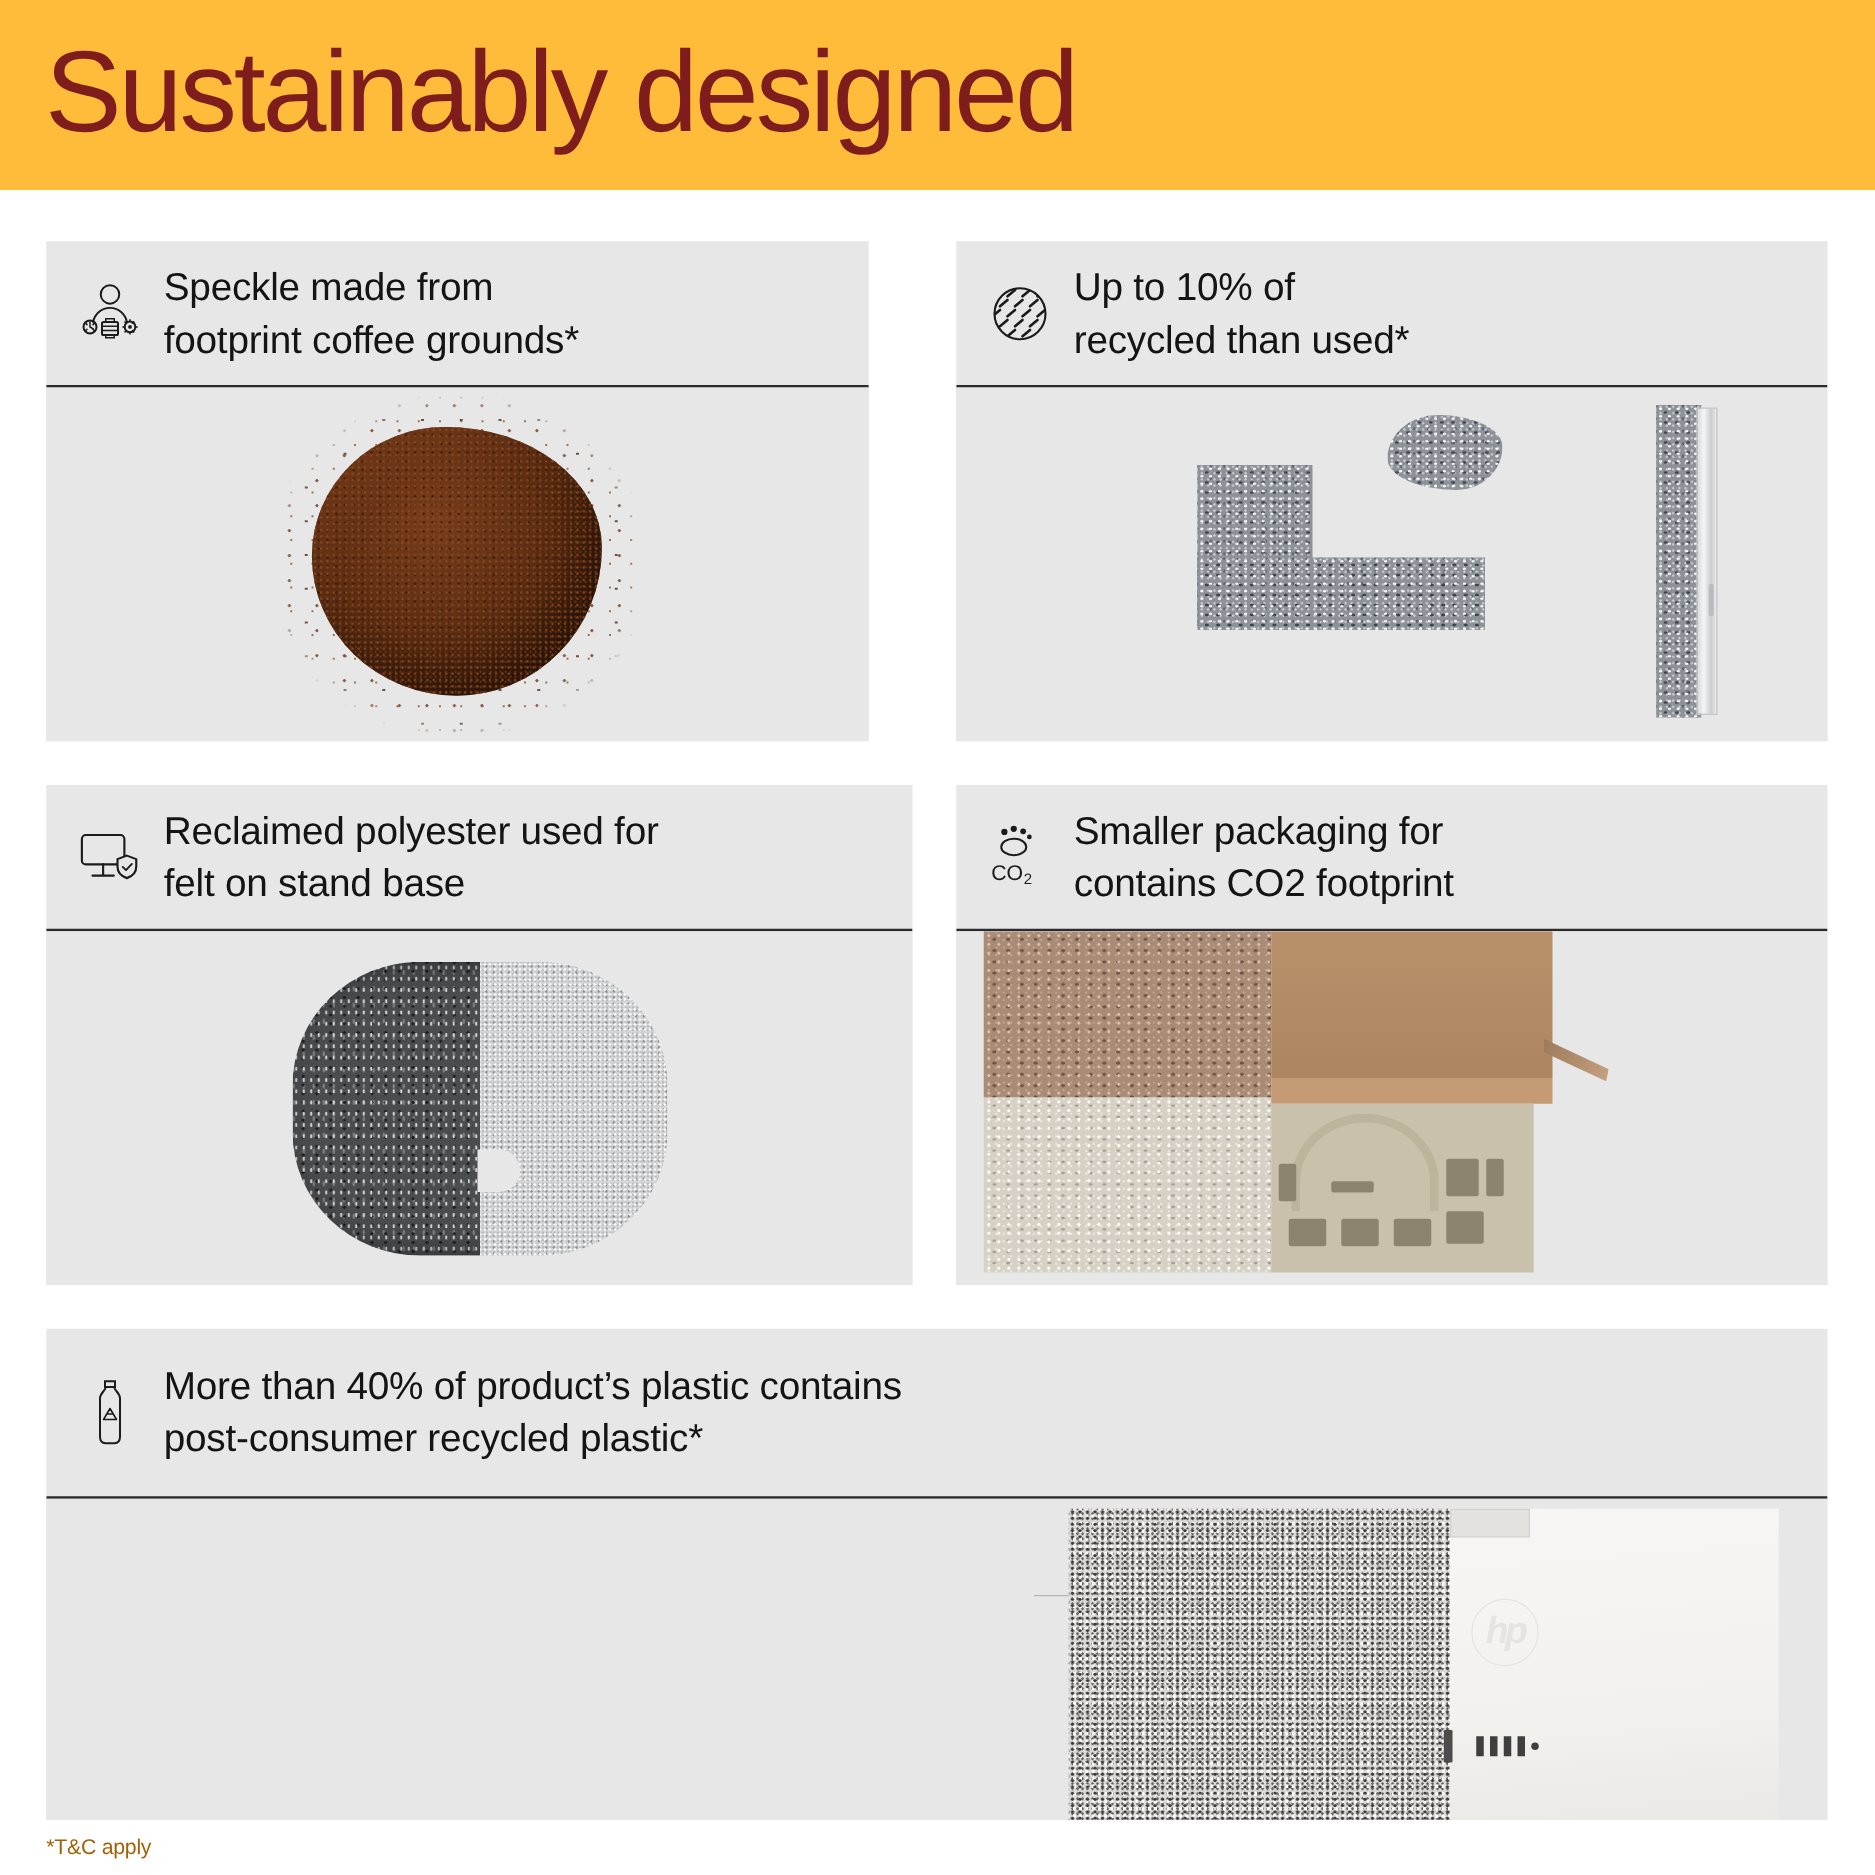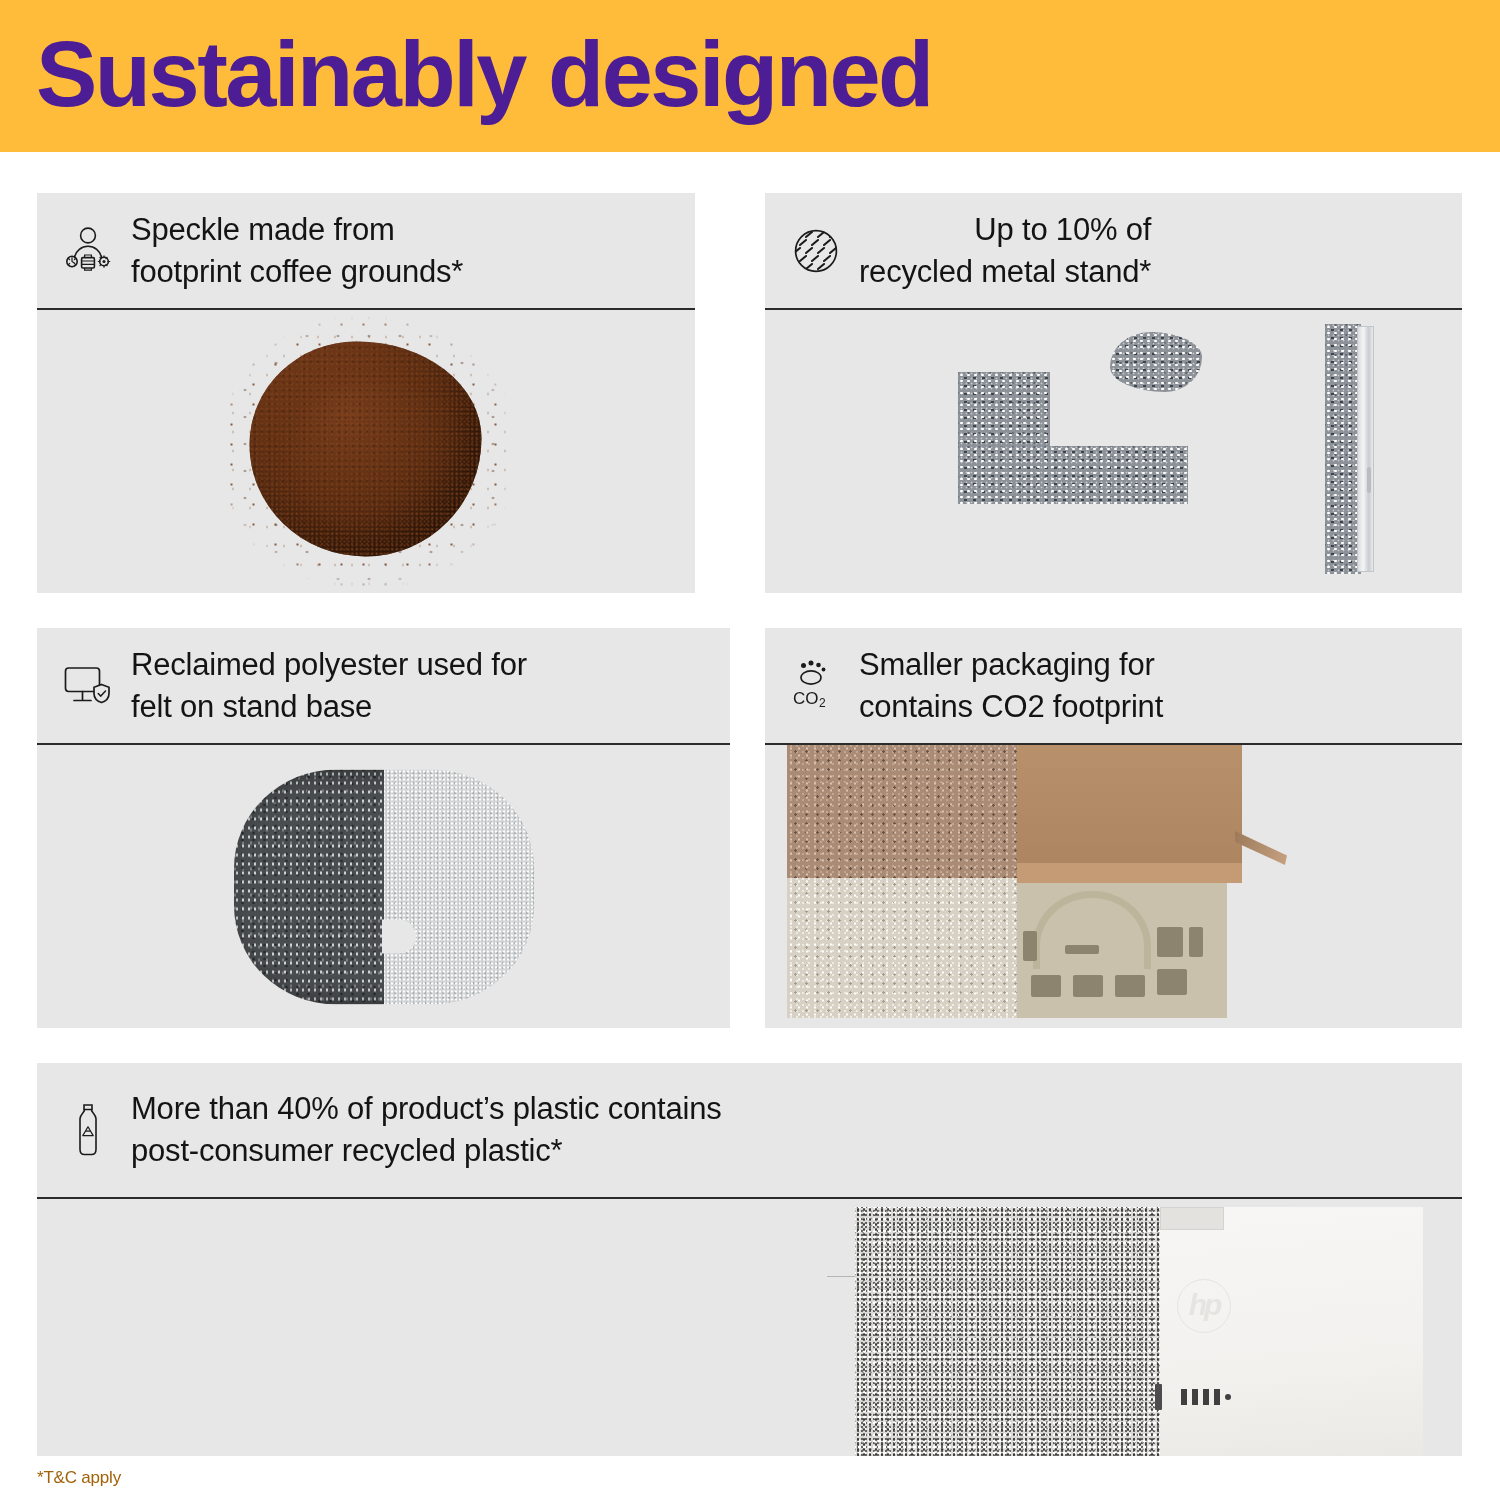--- a/index.html
+++ b/index.html
@@ -23,23 +23,23 @@
     height: 152px;
     background: #FFBC3B;
     box-sizing: border-box;
   }
   .banner-title {
     position: absolute;
     left: 36px;
     top: 18px;
     font-size: 92px;
     line-height: 112px;
-    font-weight: 700;
+    font-weight: 400;
     letter-spacing: -2.5px;
-    color: #4c1d95;
+    color: #7f1d1d;
     white-space: nowrap;
     font-family: "Liberation Sans", sans-serif;
   }
 
   
   .card {
     position: absolute;
     background: #E7E7E7;
     box-sizing: border-box;
     overflow: hidden;
@@ -72,21 +72,21 @@
   .card-title .l2 { display: block; }
   .card-body {
     position: relative;
     width: 100%;
     background: #E7E7E7;
     overflow: hidden;
   }
 
   
   #card-coffee   { left: 37px;  top: 193px;  width: 658px;  height: 400px; }
-  #card-metal    { left: 765px; top: 193px;  width: 697px;  height: 400px; text-align: right; }
+  #card-metal    { left: 765px; top: 193px;  width: 697px;  height: 400px; }
   #card-felt     { left: 37px;  top: 628px;  width: 693px;  height: 400px; }
   #card-package  { left: 765px; top: 628px;  width: 697px;  height: 400px; }
   #card-plastic  { left: 37px;  top: 1063px; width: 1425px; height: 393px; }
 
   #card-coffee  .card-head,
   #card-metal   .card-head,
   #card-felt    .card-head,
   #card-package .card-head { height: 117px; }
   #card-plastic .card-head { height: 136px; }
 
@@ -407,21 +407,21 @@
           <path d="M2 26l6-5M14 26l6-5M26 26l6-5M38 26l6-5"></path>
           <path d="M-4 34l6-5M8 34l6-5M20 34l6-5M32 34l6-5M44 34l6-5"></path>
           <path d="M2 42l6-5M14 42l6-5M26 42l6-5M38 42l6-5"></path>
           <path d="M-4 50l6-5M8 50l6-5M20 50l6-5M32 50l6-5M44 50l6-5"></path>
         </g>
         <circle cx="24" cy="24" r="20.4" fill="none" stroke="#1b1b1b" stroke-width="1.7"></circle>
       </svg>
     </span>
     <span class="card-title">
       <span class="l1">Up to 10% of</span>
-      <span class="l2">recycled metal stand*</span>
+      <span class="l2">recycled than used*</span>
     </span>
   </div>
   <div class="card-body">
     <div class="metal-scene">
       <div class="metal-shape ms-stand-v"></div>
       <div class="metal-shape ms-stand-h"></div>
       <div class="metal-shape ms-chip"></div>
       <div class="metal-shape ms-strip"></div>
       <div class="panel-bar"></div>
     </div>

